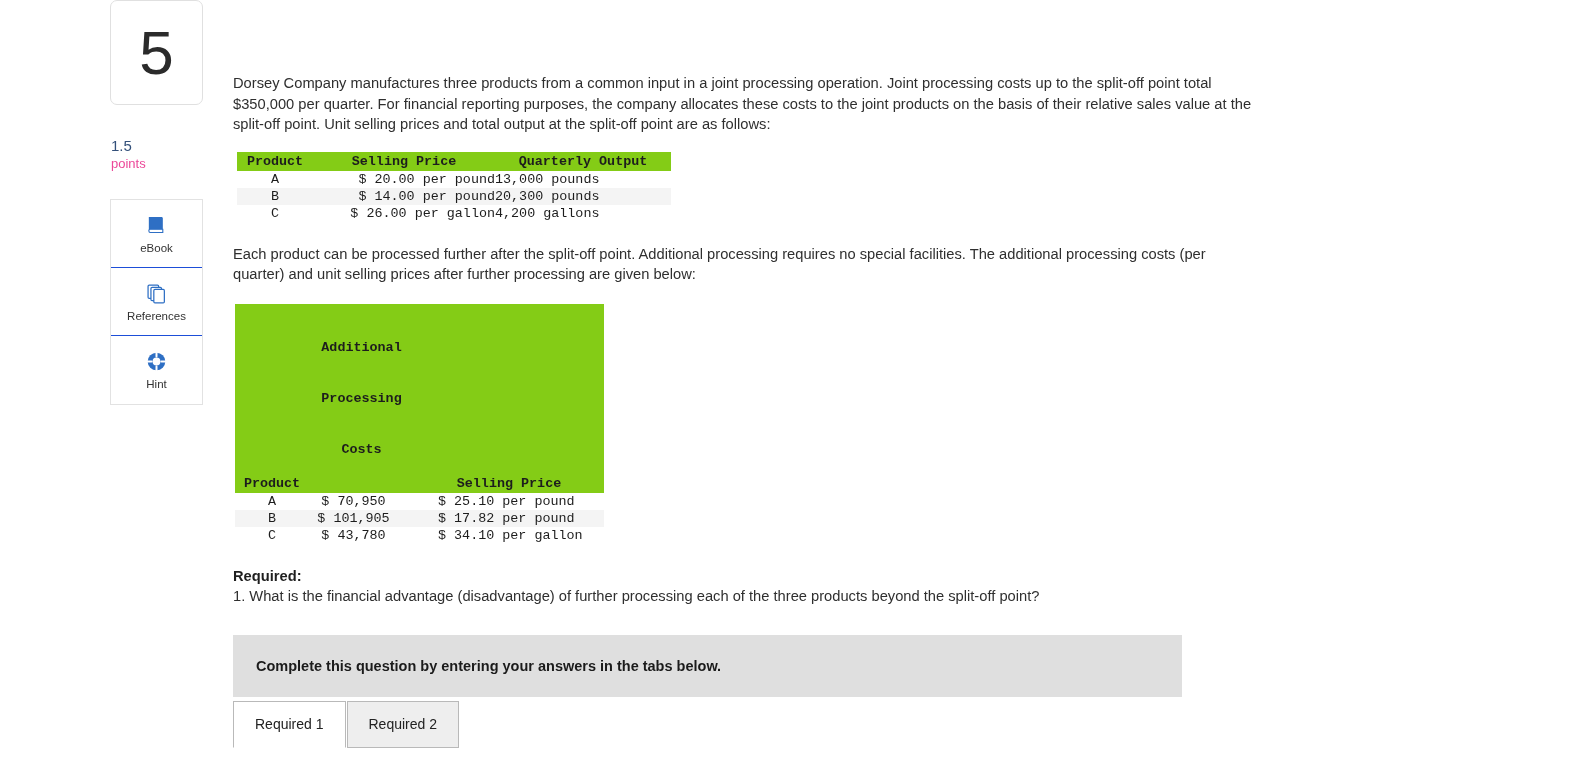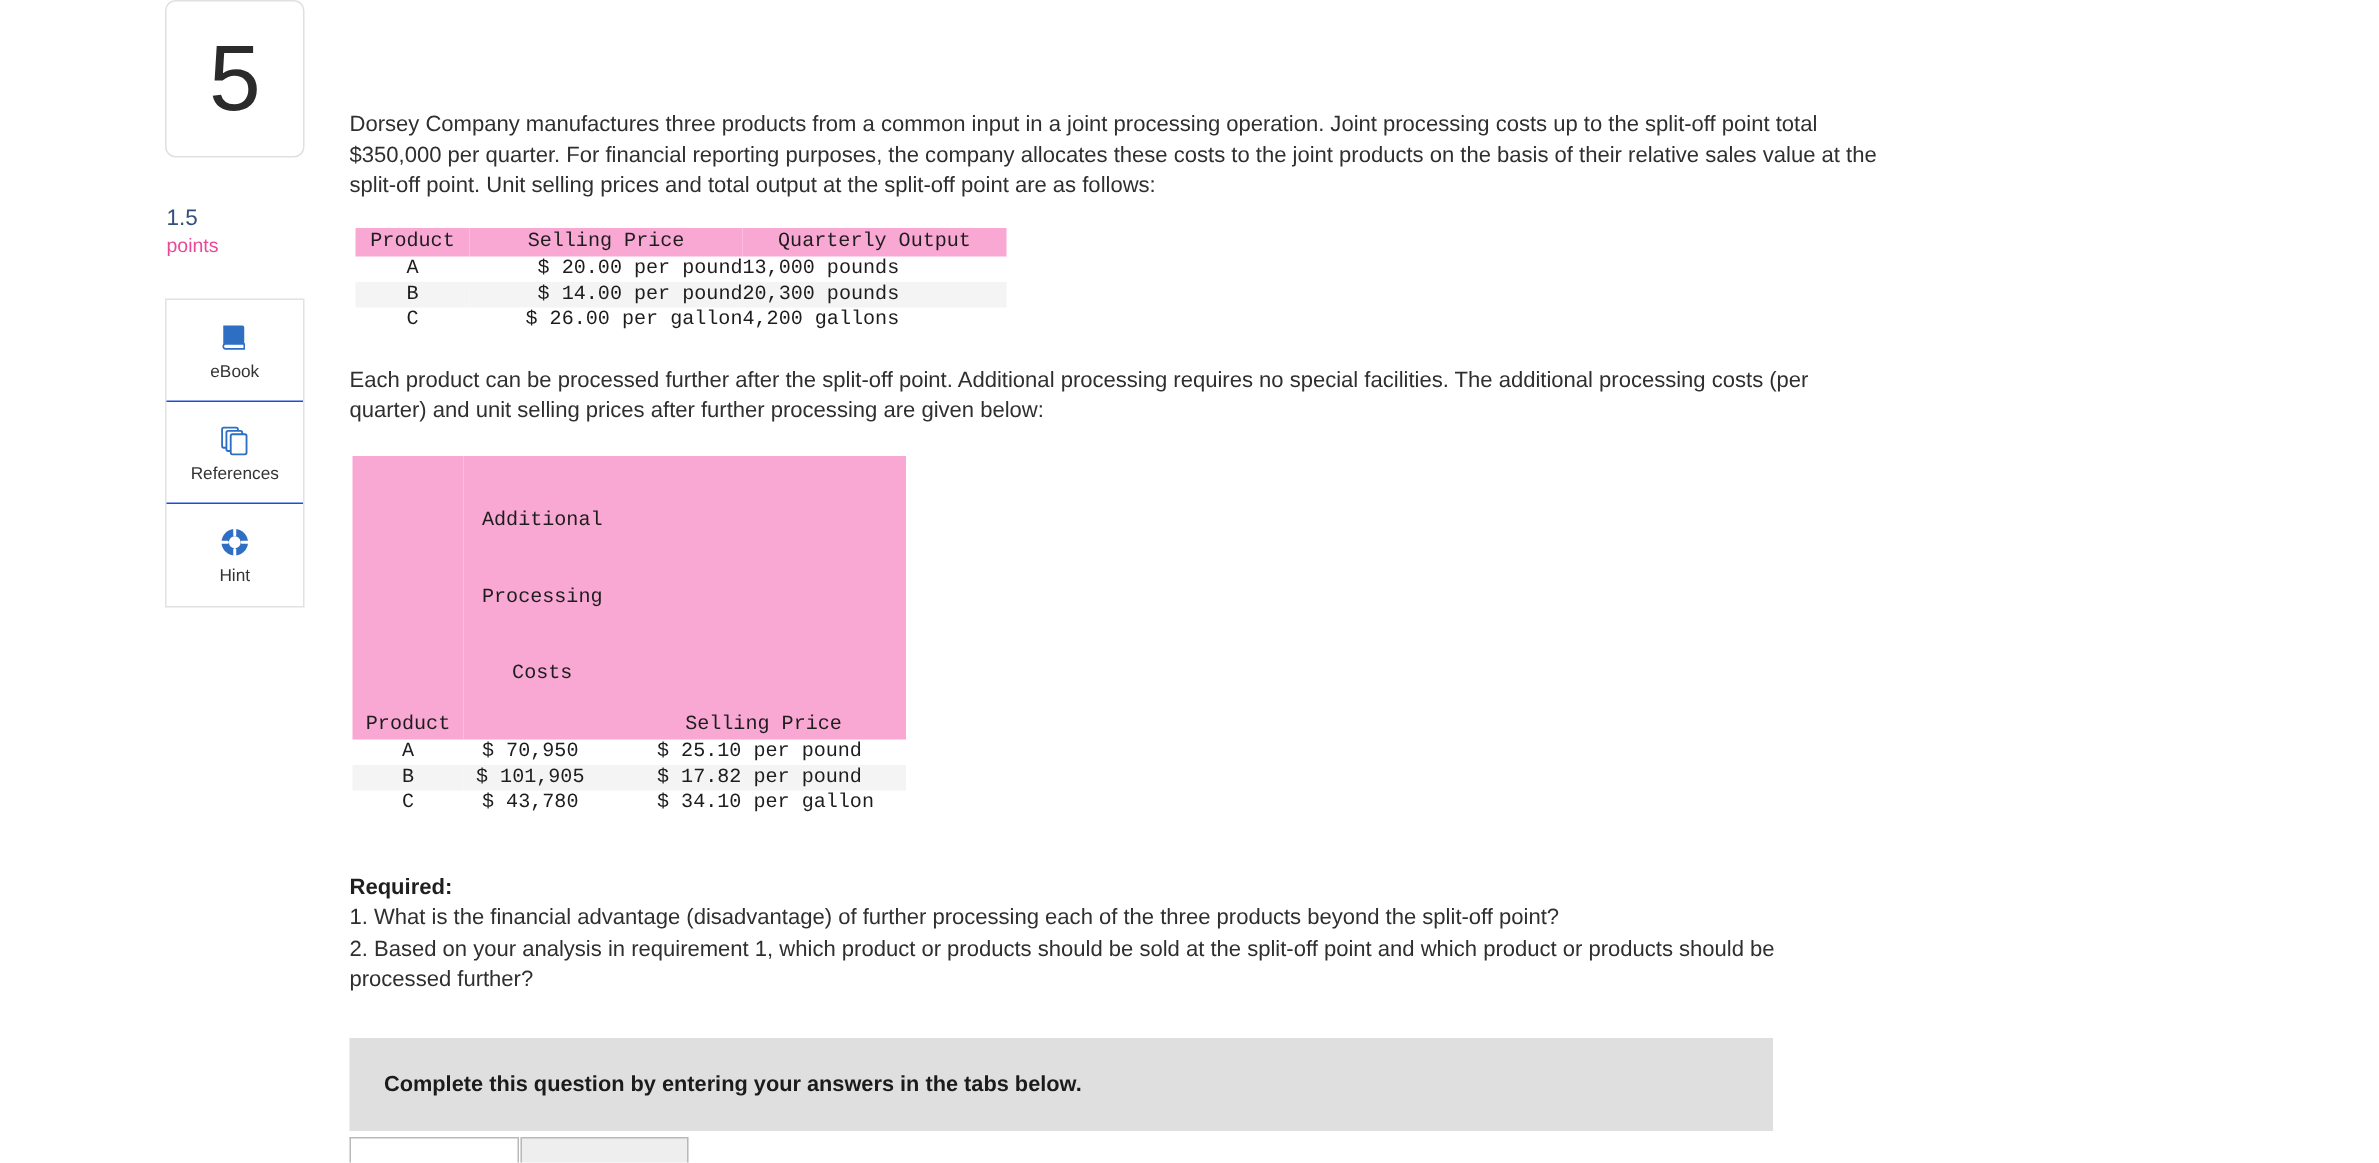--- a/index.html
+++ b/index.html
@@ -92,22 +92,22 @@
   
   .mono-table {
     font-family: "Liberation Mono", "DejaVu Sans Mono", monospace;
     font-size: 13.4px;
     line-height: 17px;
     color: #1d1d1d;
     border-collapse: collapse;
     white-space: pre;
   }
   .mono-table th {
-    background: #f9a8d4;
-    font-weight: normal;
+    background: #84cc16;
+    font-weight: bold;
     text-align: center;
     padding: 1px 0;
     vertical-align: bottom;
   }
   .mono-table td {
     padding: 0;
     text-align: center;
   }
   .mono-table tr.stripe td { background: #f4f4f4; }
 
@@ -121,21 +121,21 @@
   #table2 { margin-top: 19px; margin-left: 2px; }
   #table2 th.c1, #table2 td.c1 { width: 74px; }
   #table2 th.c2, #table2 td.c2 { width: 105px; }
   #table2 th.c3, #table2 td.c3 { width: 190px; }
   #table2 td.c2 { text-align: center; padding-right: 16px; }
   #table2 td.c3 { text-align: left; padding-left: 24px; }
   #table2 th.hdrblock { vertical-align: bottom; }
   .hdr-multi { display: block; text-align: center; }
 
   
-  #required-block { margin-top: 38px; width: 1010px; }
+  #required-block { margin-top: 22px; width: 1010px; }
   .req-title {
     font-size: 14.7px;
     font-weight: bold;
     color: #1f1f1f;
     line-height: 20.5px;
   }
   .req-line {
     font-size: 14.7px;
     line-height: 20.5px;
     color: #2f2f2f;
@@ -299,21 +299,20 @@
           <td class="c1">C</td>
           <td class="c2">$ 43,780</td>
           <td class="c3">$ 34.10 per gallon</td>
         </tr>
       </tbody>
     </table>
 
     <div id="required-block">
       <div class="req-title">Required:</div>
       <div class="req-line">1. What is the financial advantage (disadvantage) of further processing each of the three products beyond the split-off point?</div>
-      <div class="req-line">2. Based on your analysis in requirement 1, which product or products should be sold at the split-off point and which product or products should be processed further?</div>
     </div>
 
     <div id="grey-bar">
       <span class="gb-text">Complete this question by entering your answers in the tabs below.</span>
     </div>
 
     <div id="tab-row">
       <div class="tab active">
         <span>Required 1</span>
       </div>

